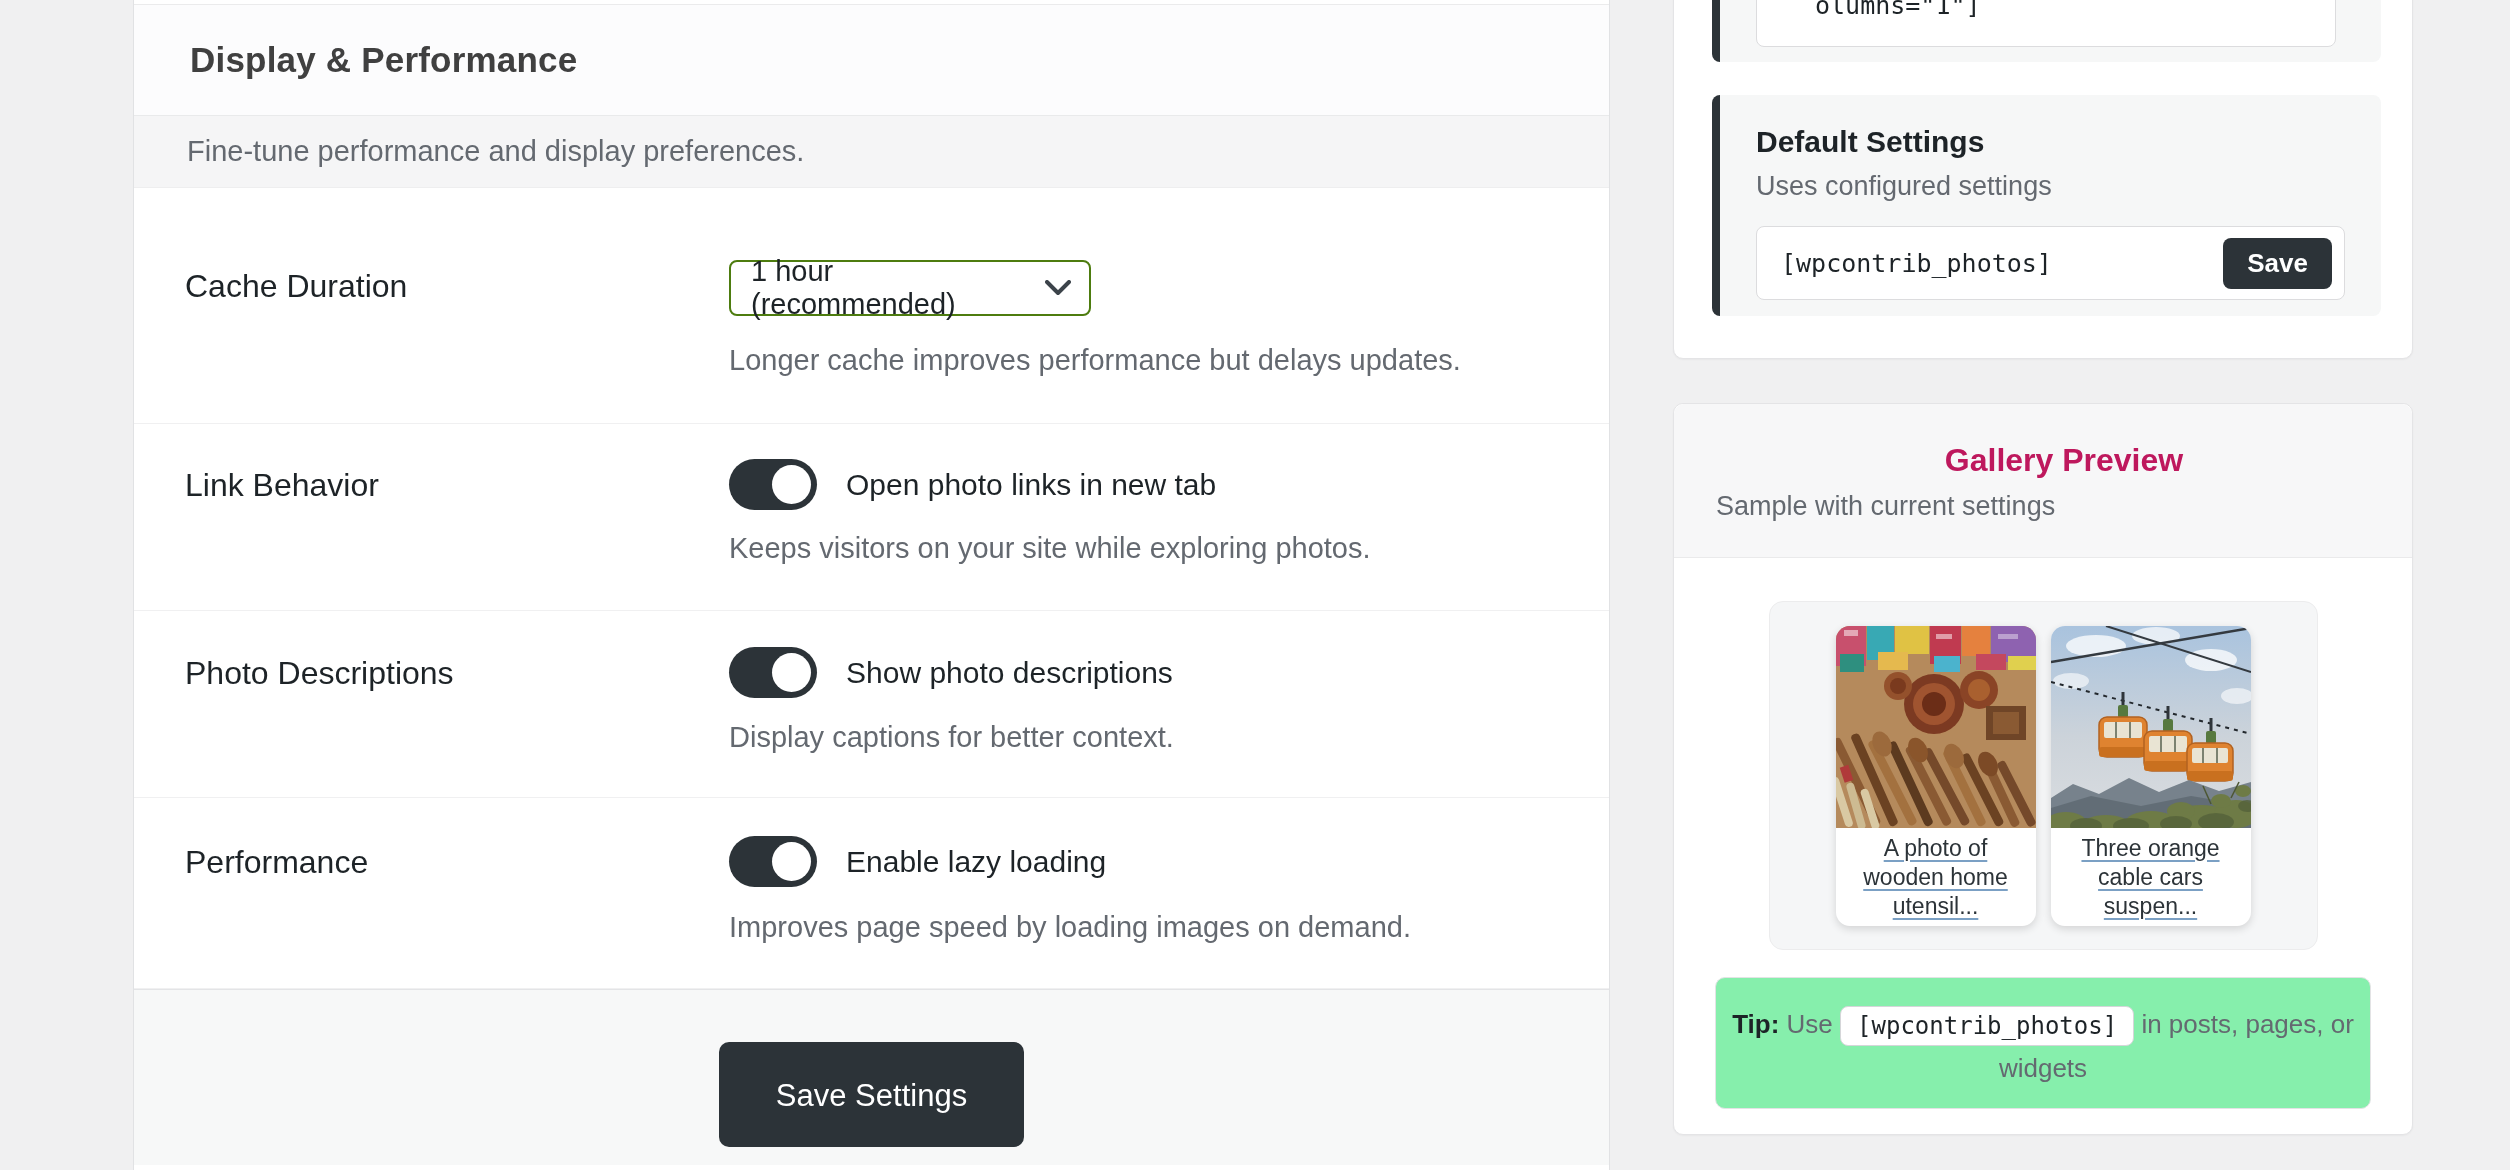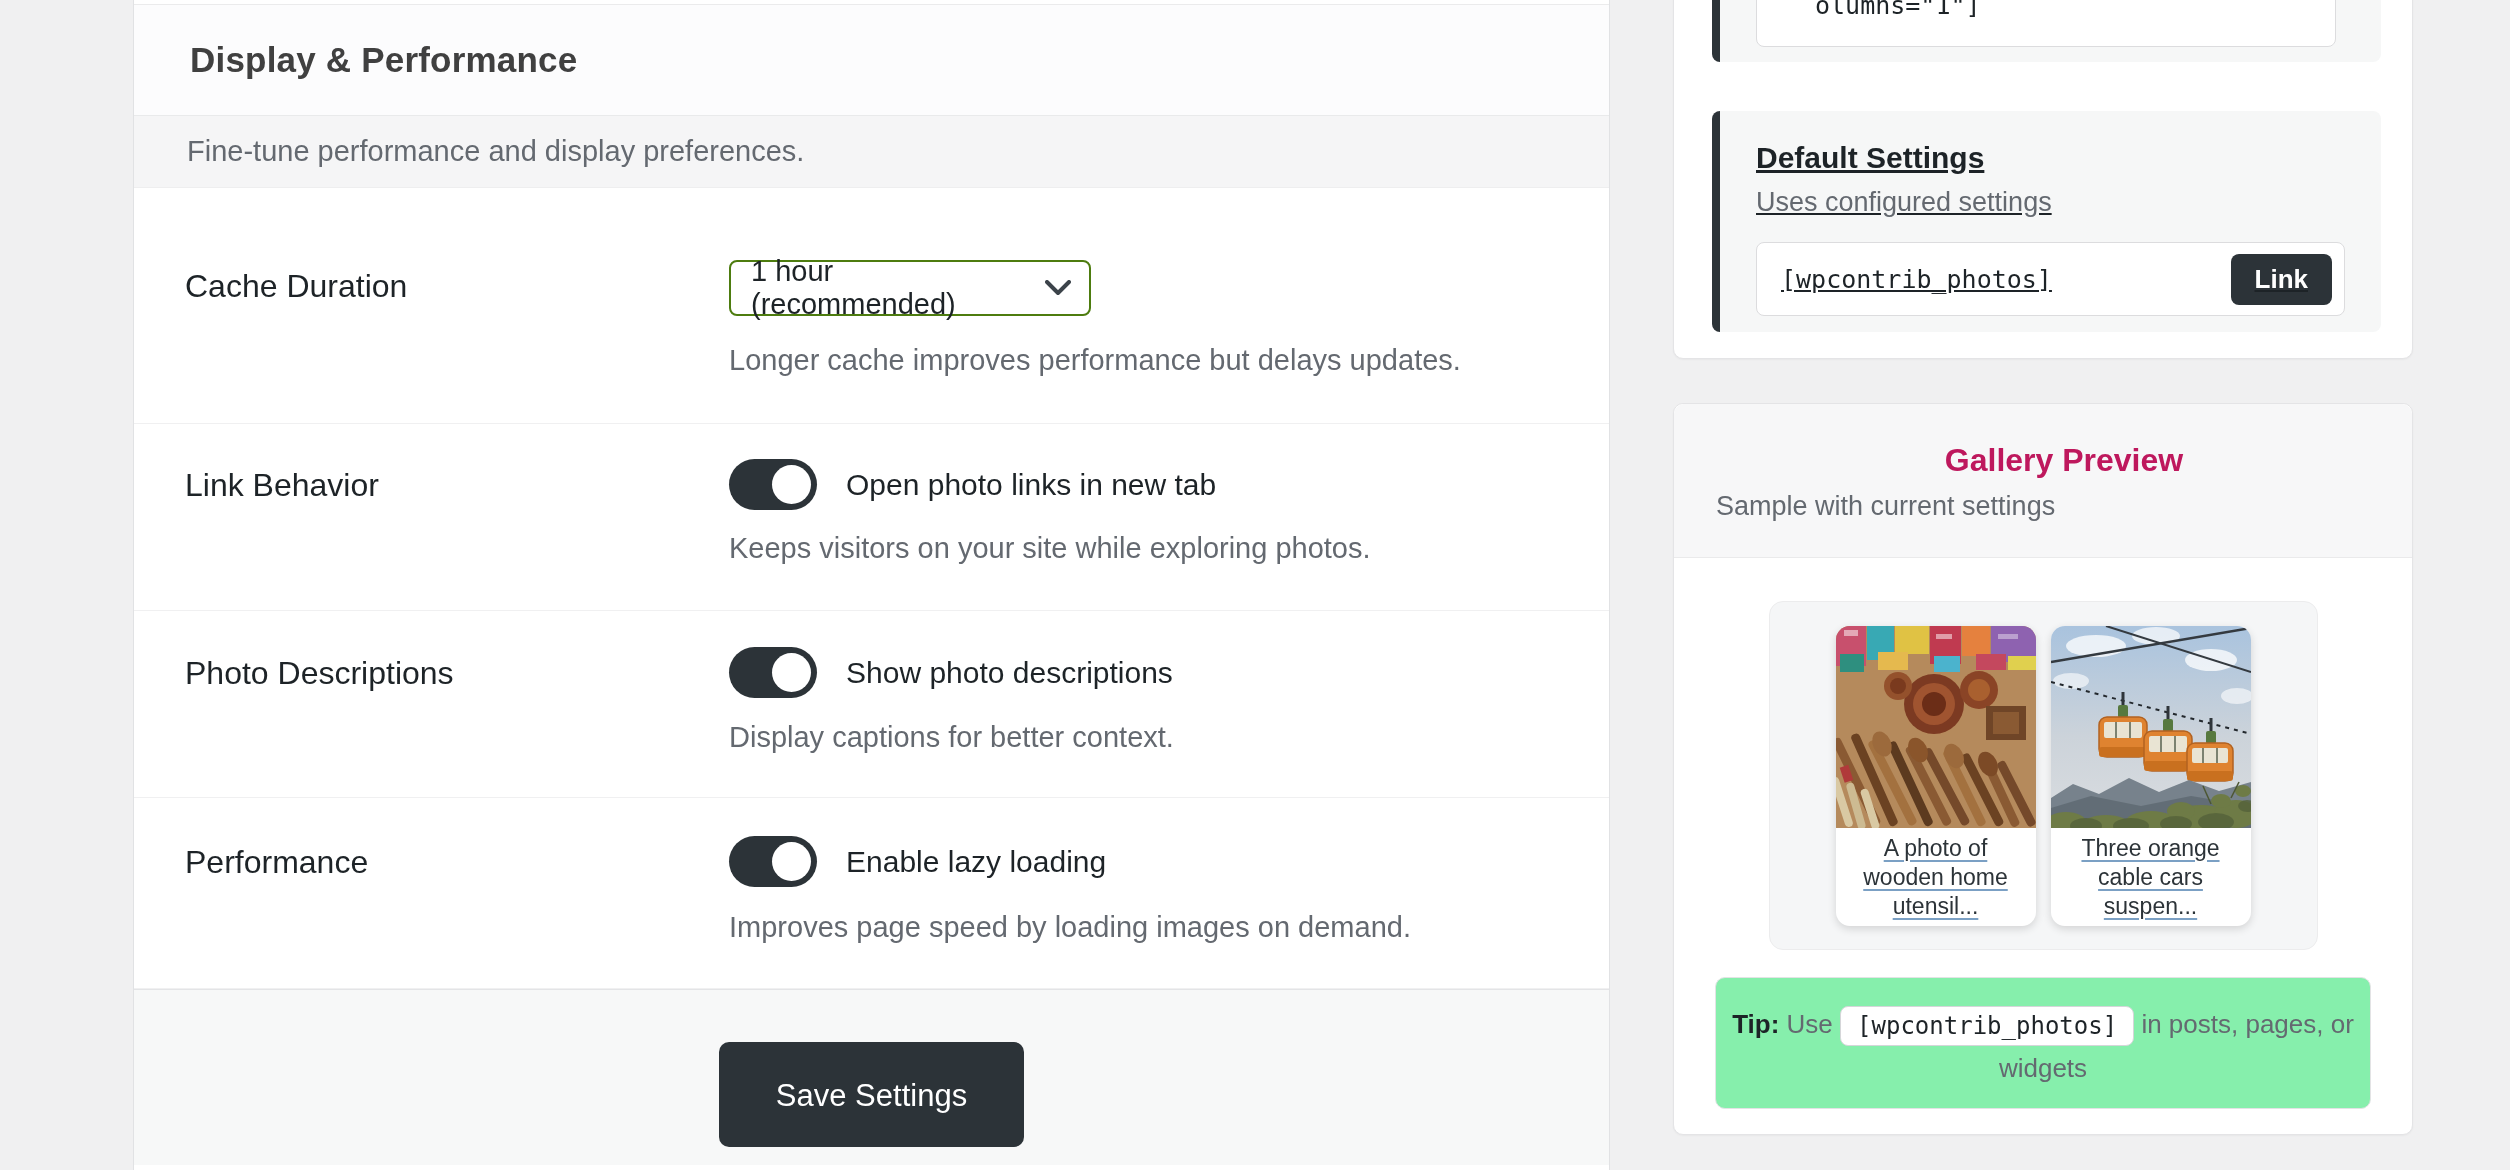--- a/index.html
+++ b/index.html
@@ -79,21 +79,21 @@
   }
   .mini-card-cut{top:-40px;height:161px;overflow:hidden;}
   .code-box-cut{
     position:absolute;left:36px;right:45px;top:-62px;bottom:15px;
     background:#fff;border:1px solid #dcdcde;border-radius:8px;
   }
   .code-cut-text{
     position:absolute;left:58px;bottom:26px;
     font-family:"DejaVu Sans Mono", monospace;font-size:25px;color:#1d2327;
   }
-  .mini-card-default{top:170px;height:221px;padding:30px 36px 0 36px;text-decoration:underline;}
+  .mini-card-default{top:154px;height:221px;padding:30px 36px 0 36px;}
   .mini-card-default h2{margin:0 0 12px 0;font-size:30px;font-weight:bold;color:#1d2327;}
   .mini-sub{font-size:27px;color:#646970;}
   .code-row{
     margin-top:24px;height:74px;background:#fff;border:1px solid #dcdcde;border-radius:8px;
     display:flex;align-items:center;justify-content:space-between;
     padding:0 12px 0 24px;box-sizing:border-box;
   }
   .code-text{font-family:"DejaVu Sans Mono", monospace;font-size:25px;color:#1d2327;}
   .copy-btn{
     background:#2c3338;color:#fff;border:none;border-radius:8px;
@@ -213,21 +213,21 @@
       <div class="code-box-cut">
         <span class="code-cut-text">olumns="1"]</span>
       </div>
     </div>
 
     <div class="mini-card mini-card-default">
       <h2>Default Settings</h2>
       <div class="mini-sub">Uses configured settings</div>
       <div class="code-row">
         <span class="code-text">[wpcontrib_photos]</span>
-        <button class="copy-btn">Link</button>
+        <button class="copy-btn">Save</button>
       </div>
     </div>
   </div>
 
   <div class="side-card side-card-2">
     <div class="card2-header">
       <h2>Gallery Preview</h2>
       <span class="mini-sub">Sample with current settings</span>
     </div>
 

